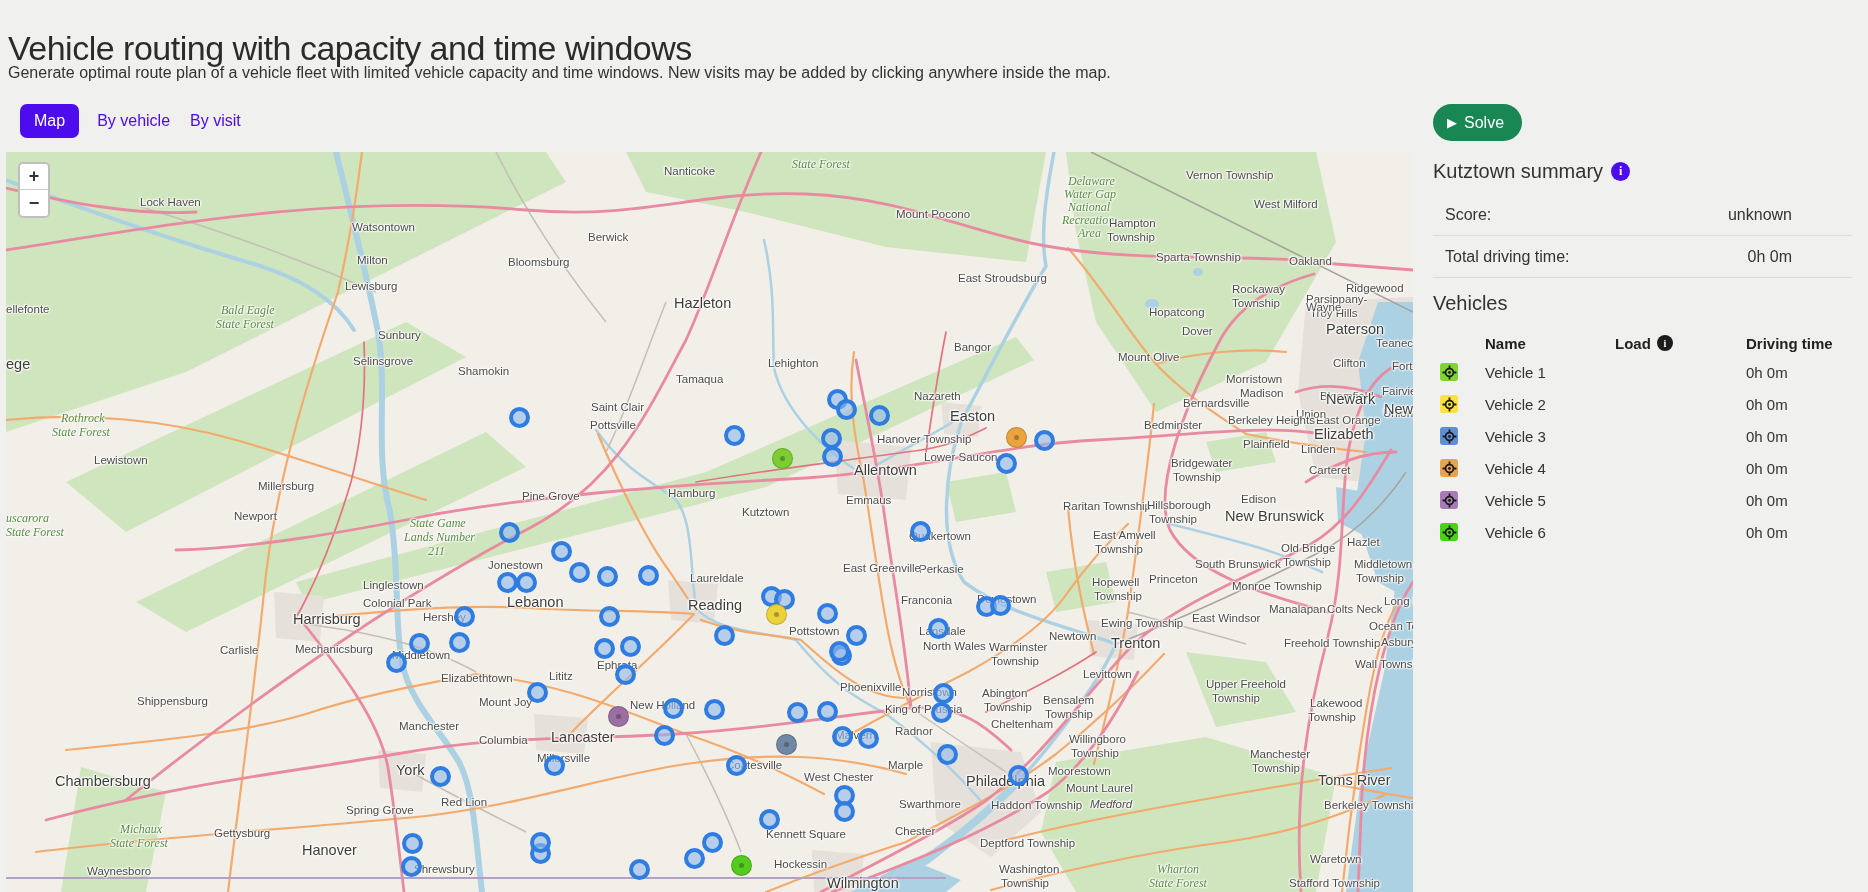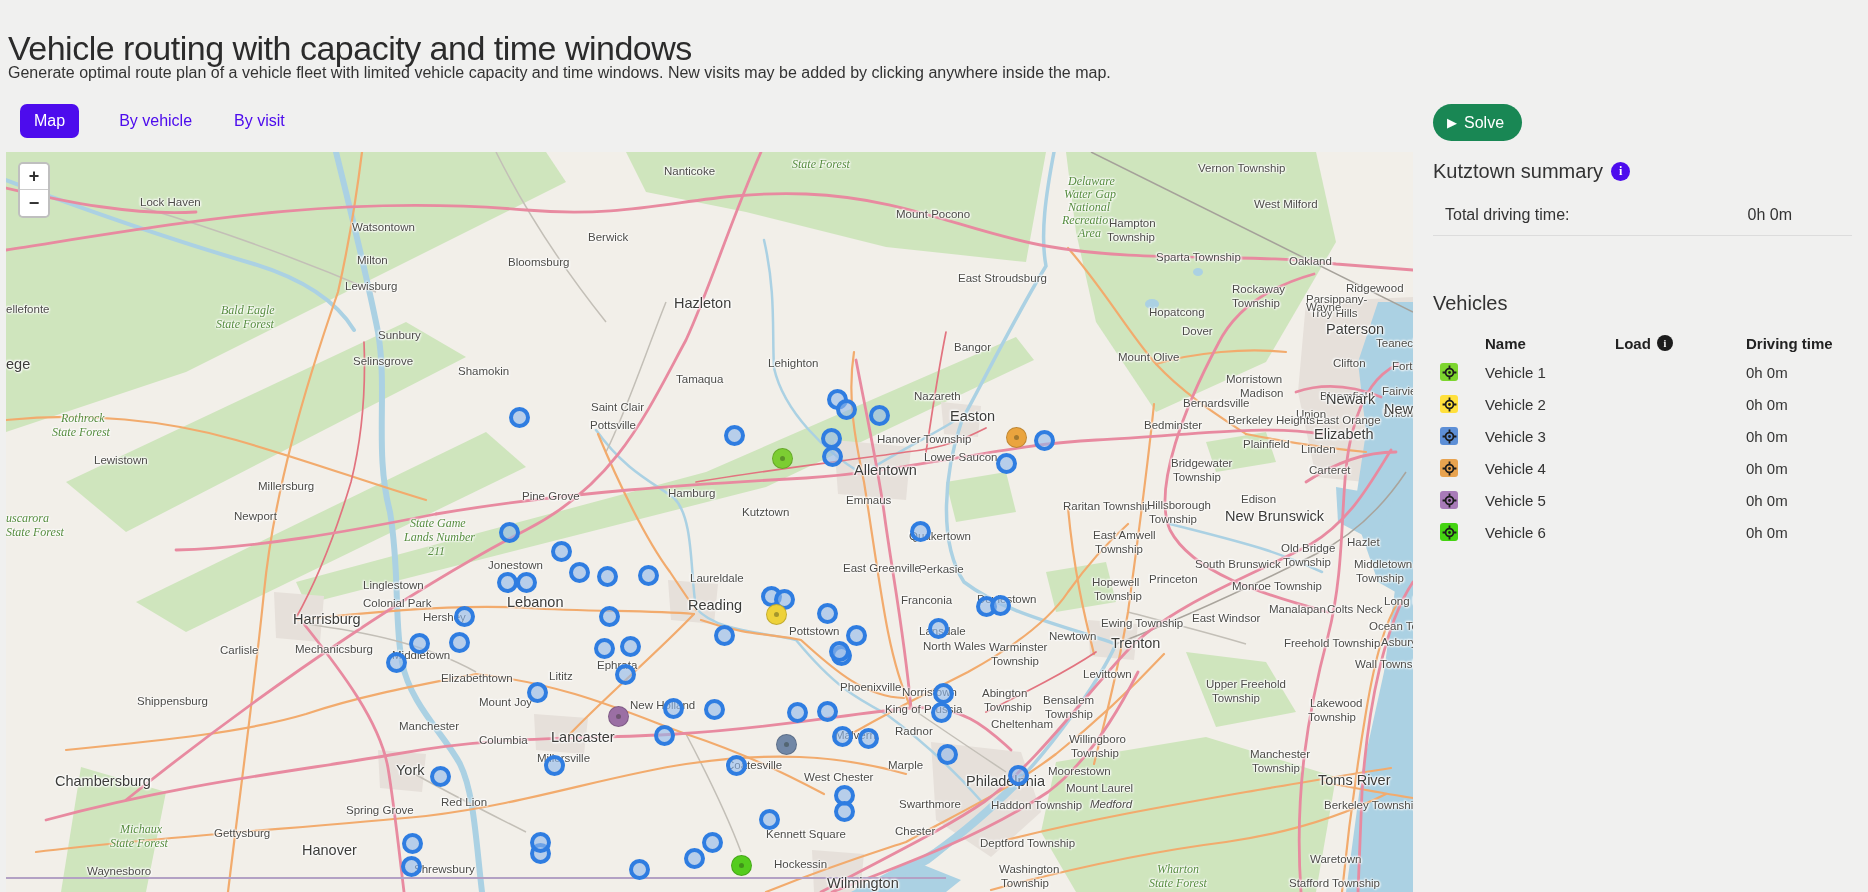--- a/index.html
+++ b/index.html
@@ -3,21 +3,21 @@
 <meta charset="utf-8">
 <style>
   html,body{margin:0;padding:0;}
   body{
     width:1868px;height:892px;overflow:hidden;position:relative;
     background:#f0f0ef;font-family:"Liberation Sans",sans-serif;color:#2e2e2e;
   }
   
   .page-title{position:absolute;left:8px;top:6px;font-size:34px;font-weight:400;color:#2b2b2b;letter-spacing:-0.5px;}
   .page-subtitle{position:absolute;left:8px;top:64px;font-size:16px;color:#333;}
-  .tabbar{position:absolute;left:20px;top:104px;display:flex;gap:38px;align-items:flex-start;}
+  .tabbar{position:absolute;left:20px;top:104px;display:flex;gap:16px;align-items:flex-start;}
   .tab{font-size:16px;border:none;background:transparent;cursor:pointer;padding:8px 14px;border-radius:7px;font-family:inherit;}
   .tab.active{color:#fff;}
   .tab.inactive{padding:8px 2px;}
   
   .panel{position:absolute;left:1433px;top:0;width:425px;}
   .solve-btn{position:absolute;left:0;top:104px;height:37px;border:none;border-radius:19px;
     color:#fff;font-size:16px;padding:0 18px 0 14px;display:flex;align-items:center;gap:7px;cursor:pointer;font-family:inherit;}
   .solve-btn .play{font-size:13px;line-height:1;}
   .sum-title{position:absolute;left:0;top:160px;font-size:20px;color:#333;display:flex;align-items:center;gap:8px;}
   .info-badge{display:inline-flex;width:19px;height:19px;border-radius:50%;color:#fff;
@@ -212,21 +212,21 @@
       <div class="mlbl" style="left: 762px; top: 205px;">Lehighton</div>
       <div class="mlbl" style="left: 948px; top: 189px;">Bangor</div>
       <div class="mlbl forest" style="left: 1062px; top: 22px;">Delaware</div>
       <div class="mlbl forest" style="left: 1058px; top: 35px;">Water Gap</div>
       <div class="mlbl forest" style="left: 1062px; top: 48px;">National</div>
       <div class="mlbl forest" style="left: 1056px; top: 61px;">Recreation</div>
       <div class="mlbl forest" style="left: 1072px; top: 74px;">Area</div>
       <div class="mlbl" style="left: 1103px; top: 65px;">Hampton</div>
       <div class="mlbl" style="left: 1101px; top: 79px;">Township</div>
       <div class="mlbl" style="left: 1150px; top: 99px;">Sparta Township</div>
-      <div class="mlbl" style="left: 1180px; top: 10px; margin-left: 12px;">Vernon Township</div>
+      <div class="mlbl" style="left: 1180px; top: 17px;">Vernon Township</div>
       <div class="mlbl" style="left: 1248px; top: 46px;">West Milford</div>
       <div class="mlbl" style="left: 1143px; top: 154px;">Hopatcong</div>
       <div class="mlbl" style="left: 1226px; top: 131px;">Rockaway</div>
       <div class="mlbl" style="left: 1226px; top: 145px;">Township</div>
       <div class="mlbl" style="left: 1176px; top: 173px;">Dover</div>
       <div class="mlbl" style="left: 1300px; top: 141px;">Parsippany-</div>
       <div class="mlbl" style="left: 1304px; top: 155px;">Troy Hills</div>
       <div class="mlbl" style="left: 1112px; top: 199px;">Mount Olive</div>
       <div class="mlbl" style="left: 1220px; top: 221px;">Morristown</div>
       <div class="mlbl" style="left: 1234px; top: 235px;">Madison</div>
@@ -454,20 +454,24 @@
     <span>Solve</span>
   </button>
 
   <div class="sum-title">
     <span>Kutztown summary</span>
     <span class="info-badge accent-bg" style="background: rgb(77, 12, 237);">i</span>
   </div>
 
   <div class="sum-rows">
     <div class="sum-row">
+      <span class="lbl">Score:</span>
+      <span class="val">unknown</span>
+    </div>
+    <div class="sum-row">
       <span class="lbl">Total driving time:</span>
       <span class="val">0h 0m</span>
     </div>
   </div>
 
   <div class="veh-title">Vehicles</div>
 
   <div class="veh-table">
     <div class="veh-hrow">
       <span></span>

